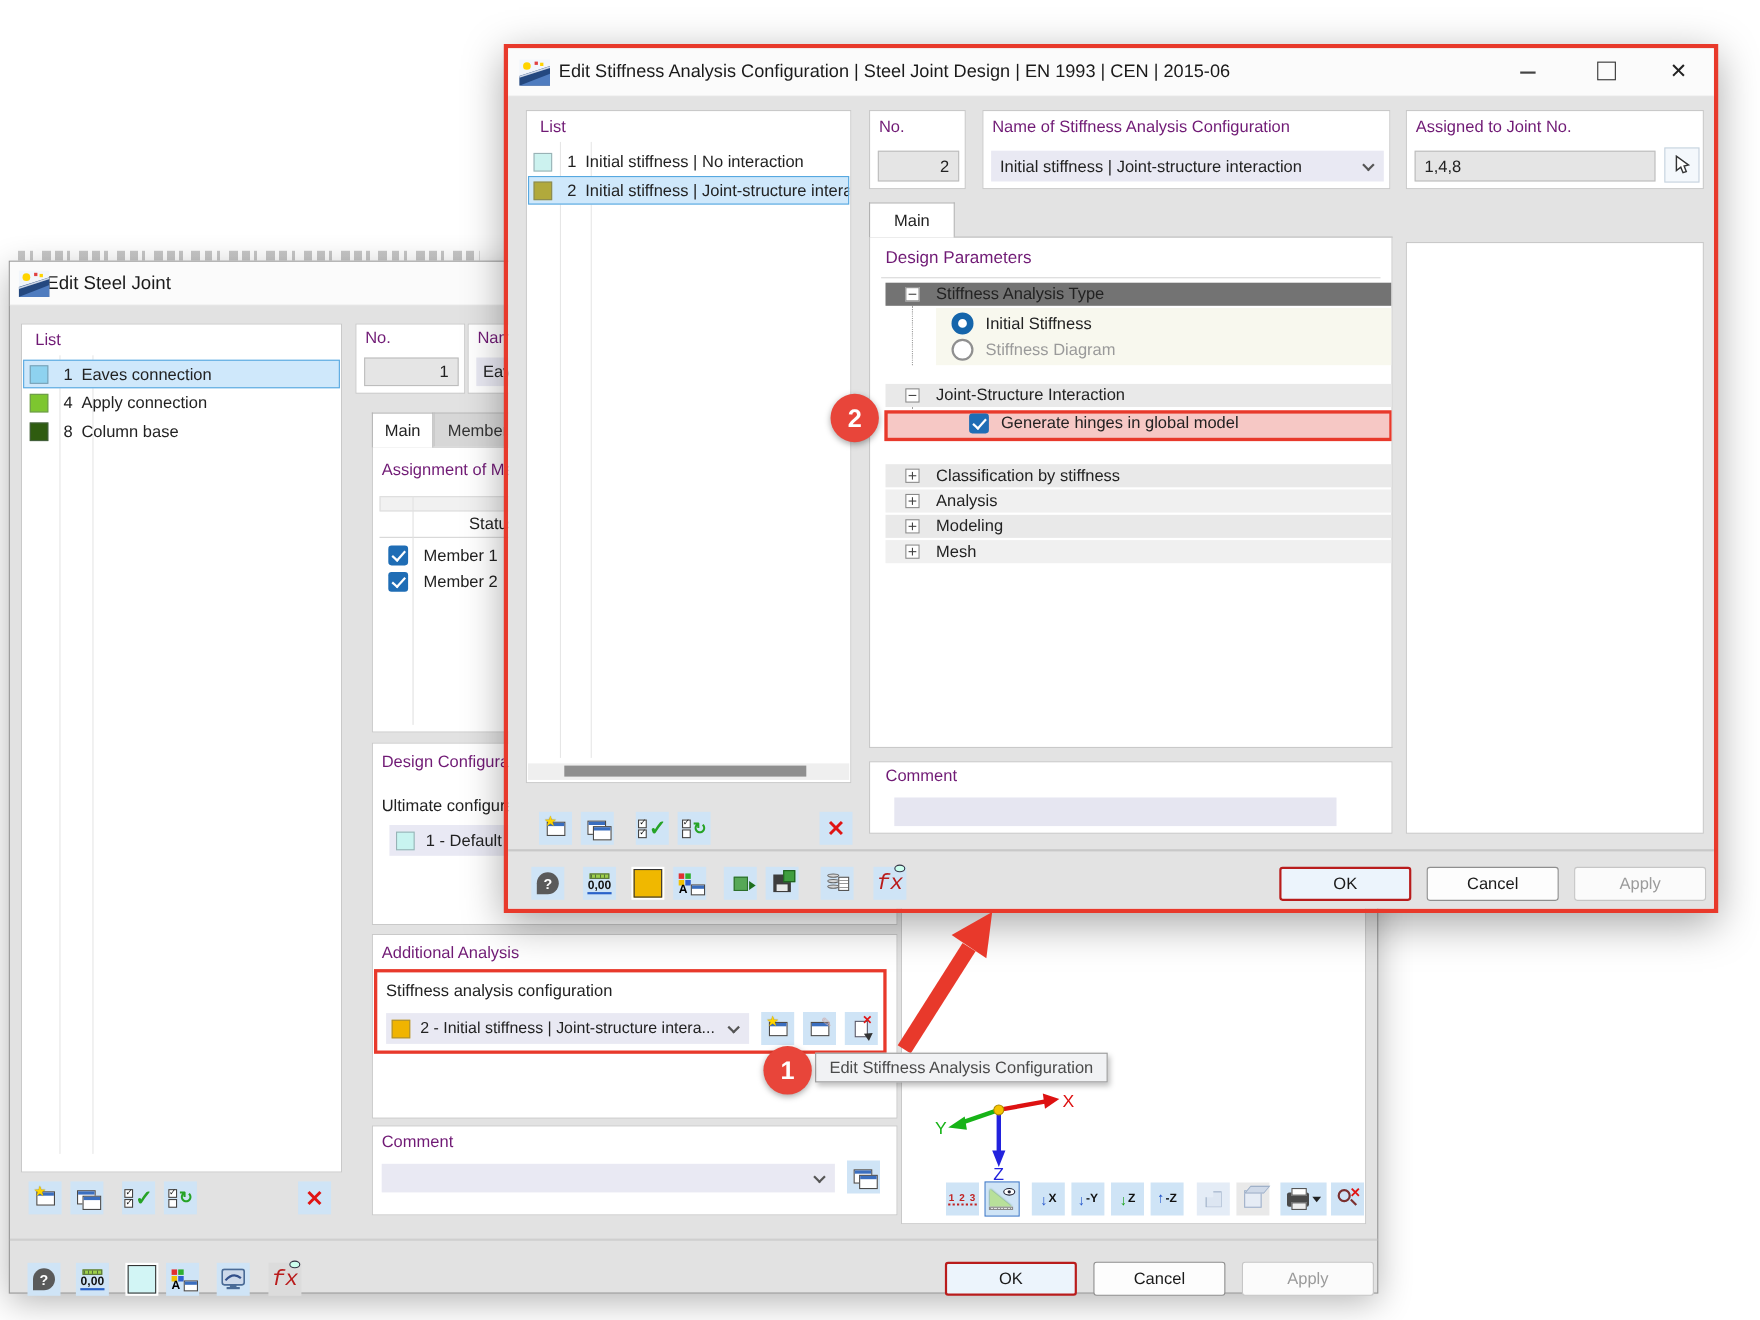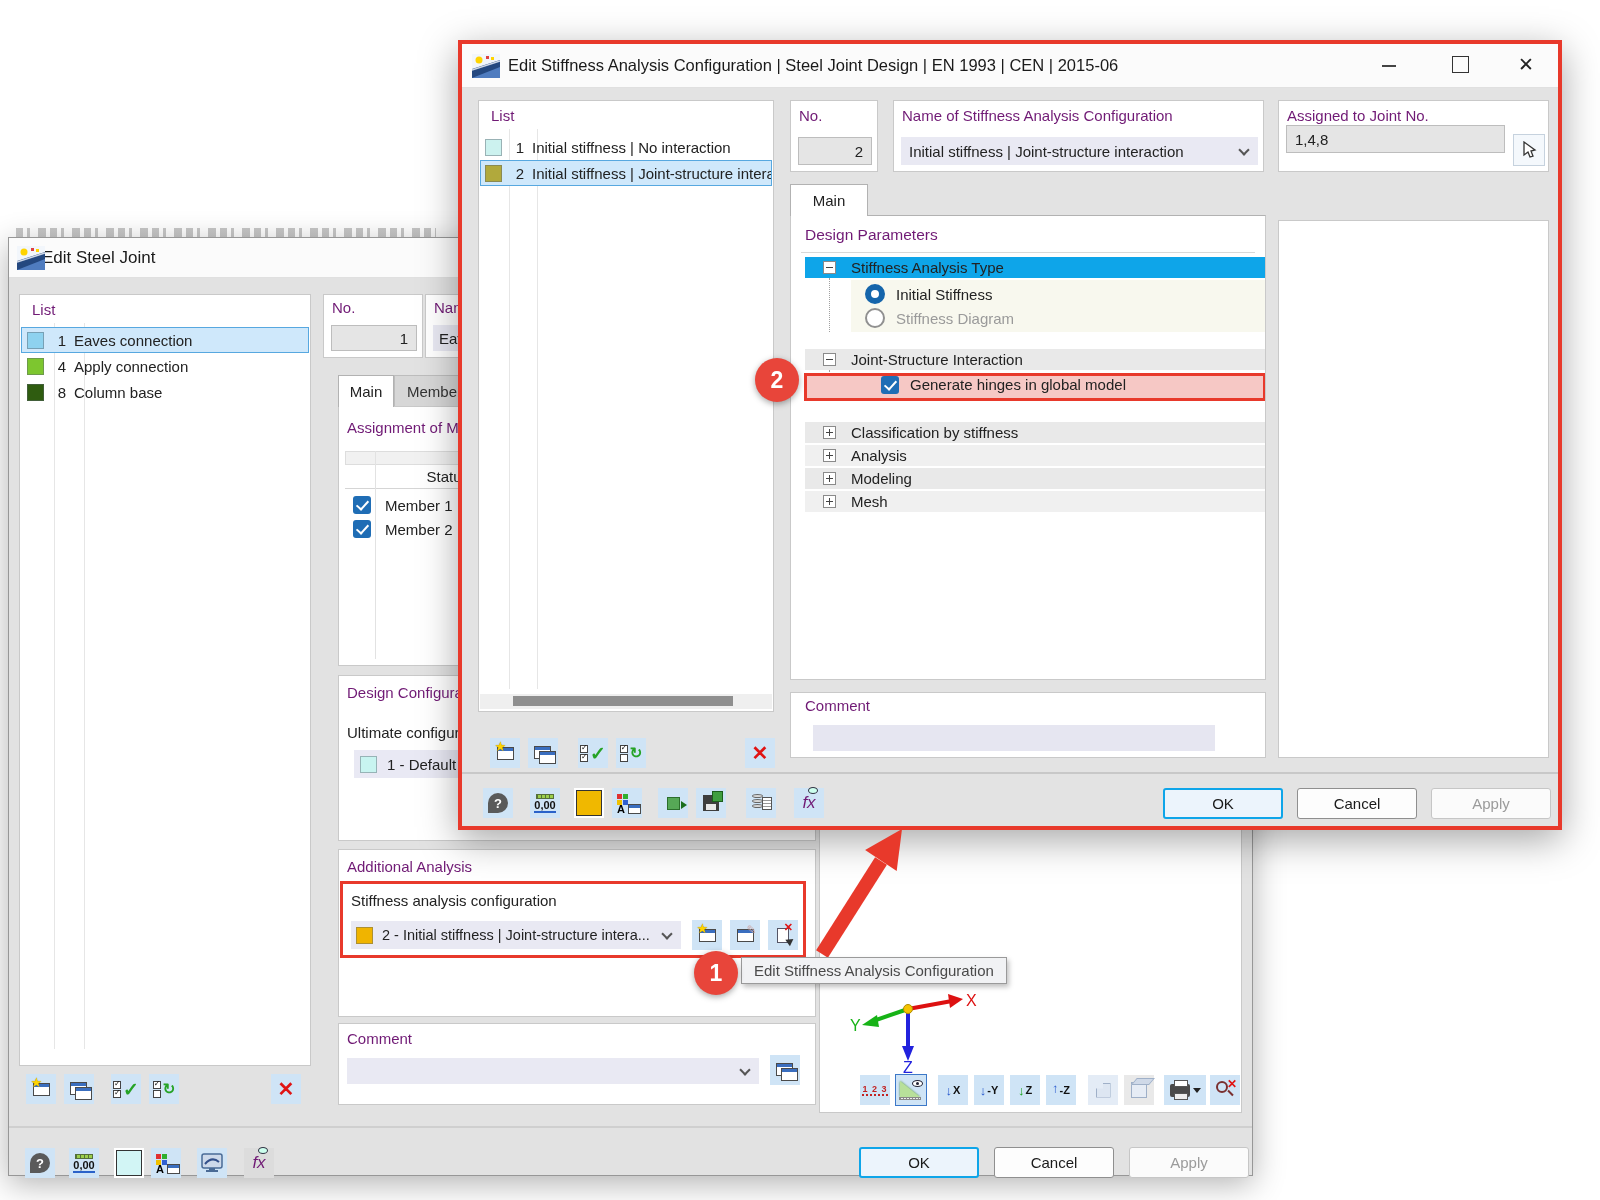--- a/index.html
+++ b/index.html
@@ -22,41 +22,41 @@
   .cb{width:18px;height:18px;background:#1f6db5;border-radius:3px;position:relative;flex:none}
   .cb::after{content:"";position:absolute;left:6px;top:2px;width:5px;height:10px;border:solid #fff;border-width:0 2px 2px 0;transform:rotate(42deg)}
   .radio{width:20px;height:20px;border-radius:50%;background:#fff;border:2px solid #909090;flex:none}
   .radio.on{border:6px solid #1565ab}
   .expander{width:13px;height:13px;border:1px solid #8a8a8a;background:#fff;position:relative;flex:none}
   .expander::before{content:"";position:absolute;left:2px;right:2px;top:5px;height:1px;background:#444}
   .expander.plus::after{content:"";position:absolute;top:2px;bottom:2px;left:5px;width:1px;background:#444}
   .trow{position:absolute;display:flex;align-items:center;font-size:15px;color:#222;white-space:nowrap}
   .icon-btn{position:absolute;width:30px;height:30px;background:#cfe4f6;display:flex;align-items:center;justify-content:center;overflow:visible}
   .btn{position:absolute;display:flex;align-items:center;justify-content:center;font-size:15px;color:#1a1a1a;background:#fdfdfd;border:1px solid #8f8f8f;border-radius:3px}
-  .btn.primary{border:2px solid #0ea5e9;background:#ecf4fc}
+  .btn.primary{border:2px solid #b91c1c;background:#ecf4fc}
   .btn.dis{color:#9b9b9b;border-color:#c6c6c6;background:#fbfbfb}
   .redbox{position:absolute;border:3px solid #e8392b;z-index:5}
   .marker{position:absolute;width:44px;height:44px;border-radius:50%;background:#e8453a;color:#fff;font-weight:bold;font-size:23px;display:flex;align-items:center;justify-content:center;box-shadow:0 2px 6px rgba(0,0,0,.35);z-index:40}
   .tooltip{position:absolute;background:#f1f2f4;border:1px solid #9a9a9a;box-shadow:2px 3px 5px rgba(0,0,0,.25);color:#4a4a4a;font-size:15px;padding:4px 12px;white-space:nowrap;z-index:38}
   
   .win-ic{width:17px;height:13px;background:#fff;border:1px solid #4a4a4a;position:relative;flex:none}
   .win-ic::before{content:"";position:absolute;left:0;right:0;top:0;height:3px;background:#3a6ebf}
   .star::after{content:"★";position:absolute;left:-3px;top:-9px;color:#ffd400;font-size:13px;text-shadow:0 0 1px #7a6000}
   .ic-copy{position:relative;width:18px;height:15px}
   .ic-copy .w1{position:absolute;left:0;top:0}
   .ic-copy .w2{position:absolute;left:5px;top:5px}
   .minicb{width:8px;height:8px;border:1px solid #444;background:#fff;position:relative}
   .minicb.c::after{content:"✓";position:absolute;left:0;top:-3px;font-size:8px;color:#111}
   .greenchk{color:#26a326;font-weight:bold;font-size:19px;margin-left:2px}
   .greenrot{color:#26a326;font-weight:bold;font-size:15px;margin-left:2px}
   .redx{color:#e01414;font-weight:bold;font-size:20px}
   .helpbub{width:20px;height:20px;border-radius:50% 50% 50% 0;background:#5a5a5a;color:#fff;font-size:13px;font-weight:bold;display:flex;align-items:center;justify-content:center}
   .ruler{width:18px;height:5px;background:#9ccf4b;border:1px solid #55703a;background-image:repeating-linear-gradient(90deg,#55703a 0 1px,transparent 1px 4px)}
   .unitstxt{font-size:11px;font-weight:bold;color:#111;border-bottom:2px solid #2a62c9;line-height:11px}
-  .fxtxt{font-family:Liberation Sans, sans-serif;font-style:italic;font-size:17px;color:#701a75;position:relative}
+  .fxtxt{font-family:Liberation Mono, monospace;font-style:italic;font-size:20px;color:#b91c1c;position:relative}
   .fxtxt::before{content:"";position:absolute;right:-2px;top:-6px;width:8px;height:5px;border:1px solid #334;border-radius:50%;background:#cfe}
   .floppy{width:16px;height:16px;background:#3d3d3d;position:relative}
   .floppy::before{content:"";position:absolute;left:3px;bottom:1px;width:10px;height:6px;background:#e8e8e8}
   .floppy::after{content:"";position:absolute;right:-4px;top:-4px;width:9px;height:9px;background:#3f9e3f;border:1px solid #1c5e1c}
   .gcube{width:13px;height:13px;background:#56a856;border:1px solid #2c6e2c;position:relative}
   .gcube::after{content:"";position:absolute;right:-8px;top:3px;border-left:6px solid #1c6e1c;border-top:4px solid transparent;border-bottom:4px solid transparent}
   .dbic{position:relative;width:18px;height:18px}
   .dbic .e{position:absolute;left:0;width:11px;height:4px;border:1px solid #666;border-radius:50%;background:#d8d8d8}
   .dbic .doc{position:absolute;right:-2px;top:3px;width:10px;height:13px;background:#fff;border:1px solid #555;background-image:repeating-linear-gradient(#fff 0 2px,#999 2px 3px)}
   .docx{width:12px;height:15px;background:#fff;border:1px solid #556;position:relative}
@@ -430,37 +430,37 @@
     <div class="panel abs" style="left:431px;top:56px;width:371px;height:72px">
       <div class="hdr" style="position:absolute;left:8px;top:6px">Name of Stiffness Analysis Configuration</div>
       <div class="combo" style="position:absolute;left:7px;top:36px;width:357px;height:28px;padding-left:8px">
         <span>Initial stiffness | Joint-structure interaction</span>
         <span class="chev"></span>
       </div>
     </div>
 
     <div class="panel abs" style="left:816px;top:56px;width:271px;height:72px">
       <div class="hdr" style="position:absolute;left:8px;top:6px">Assigned to Joint No.</div>
-      <div class="ginput" style="position:absolute;left:7px;top:24px;width:219px;height:28px;padding-left:8px">1,4,8</div>
+      <div class="ginput" style="position:absolute;left:7px;top:36px;width:219px;height:28px;padding-left:8px">1,4,8</div>
       <div class="abs" style="left:234px;top:33px;width:32px;height:32px;background:#f4f8fc;border:1px solid #c6d2de;display:flex;align-items:center;justify-content:center">
         <svg width="16" height="18">
               <polygon points="3,1 3,14 7,11 9,16 12,15 10,10 14,9" fill="#fff" stroke="#333" stroke-width="1.3"></polygon>
             </svg>
       </div>
     </div>
 
     <div class="tab on" style="left:328px;top:140px;width:78px;height:32px">
           <span>Main</span>
         </div>
 
     <div class="panel abs" style="left:328px;top:171px;width:476px;height:465px;border-top:1px solid #b2b2b2">
       <div class="hdr" style="position:absolute;left:14px;top:10px;font-size:15.5px">Design Parameters</div>
       <div style="position:absolute;left:10px;right:10px;top:36px;height:1px;background:#d8d8d8"></div>
 
-      <div class="trow" style="left:14px;top:41px;width:460px;height:21px;background:#0ea5e9">
+      <div class="trow" style="left:14px;top:41px;width:460px;height:21px;background:#737373">
         <span class="expander" style="margin-left:18px"></span>
         <span style="margin-left:15px">Stiffness Analysis Type</span>
       </div>
       <div style="position:absolute;left:60px;top:64px;width:414px;height:52px;background:#f8f8ee"></div>
       <div class="dottedv" style="left:38px;top:62px;height:54px"></div>
       <div class="trow" style="left:74px;top:66px;height:24px">
         <span class="radio on"></span>
         <span style="margin-left:11px">Initial Stiffness</span>
       </div>
       <div class="trow" style="left:74px;top:90px;height:24px;color:#9a9a9a">

